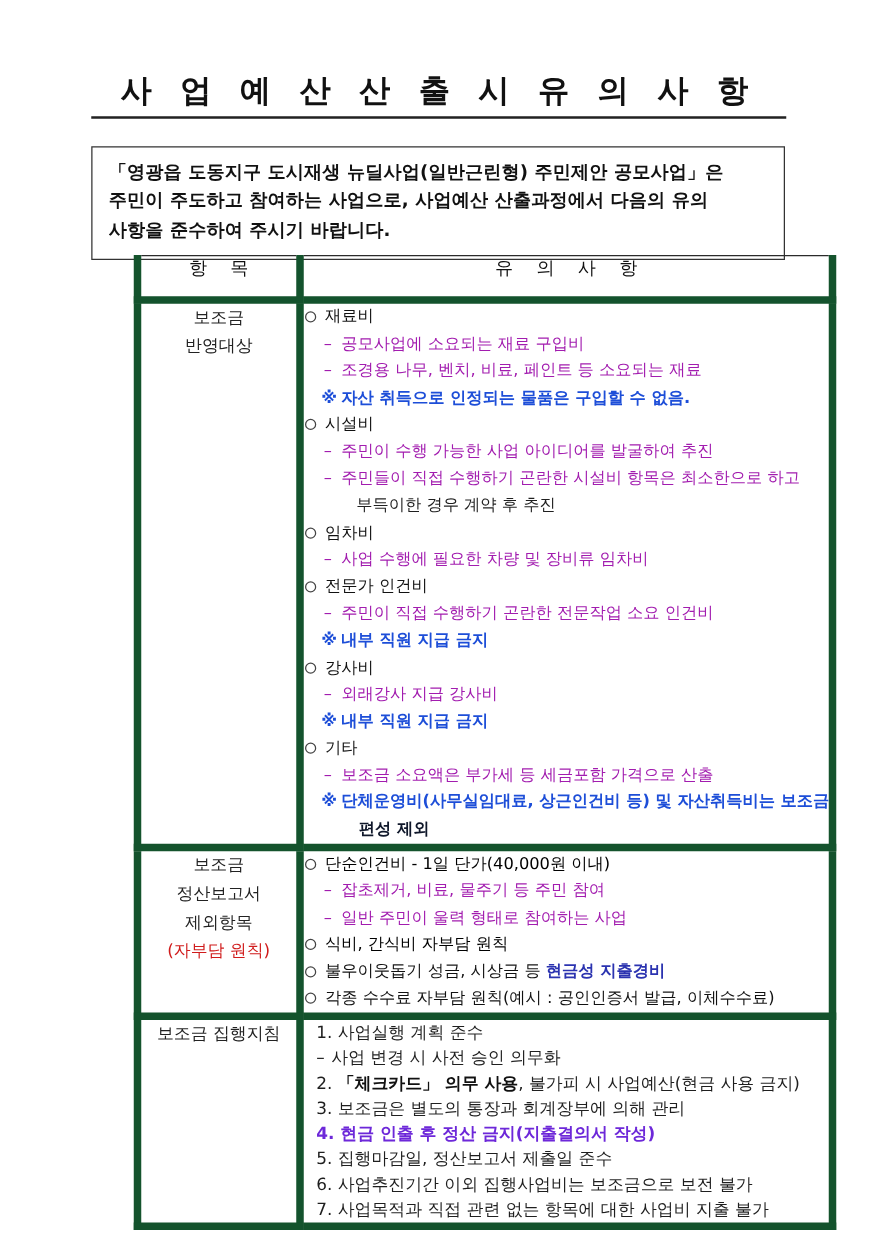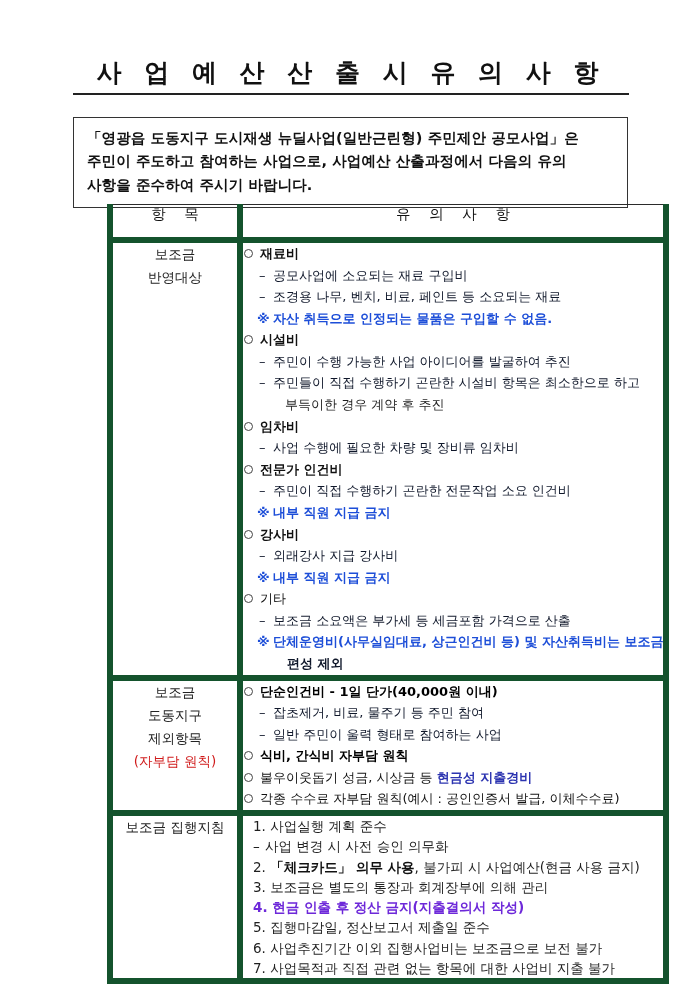--- a/index.html
+++ b/index.html
@@ -104,41 +104,41 @@
     padding: 5px 6px 7px 8px;
     font-size: 13px;
     line-height: 1.66;
     color: #1f1f1f;
   }
 
   
   .l-circle {
     position: relative;
     padding-left: 17px;
-    font-weight: bold;
+    font-weight: normal;
     color: #111;
     white-space: nowrap;
   }
   .l-circle.plain { font-weight: normal; }
   .l-circle::before {
     content: "";
     position: absolute;
     left: 1px;
     top: 6px;
     width: 9px;
     height: 9px;
     border: 1.3px solid #444;
     border-radius: 50%;
     box-sizing: border-box;
   }
   .l-dash {
     padding-left: 30px;
     position: relative;
     white-space: nowrap;
-    color: #0f172a;
+    color: #a21caf;
   }
   .l-dash::before {
     content: "–";
     position: absolute;
     left: 16px;
     top: 0;
   }
   .l-cont {
     padding-left: 42px;
     white-space: nowrap;
@@ -247,21 +247,21 @@
           <div class="l-circle plain">기타</div>
           <div class="l-dash">보조금 소요액은 부가세 등 세금포함 가격으로 산출</div>
           <div class="l-star">단체운영비(사무실임대료, 상근인건비 등) 및 자산취득비는 보조금</div>
           <div class="l-star-cont">편성 제외</div>
         </td>
       </tr>
 
       <tr>
         <td class="label-cell">
           <div>보조금</div>
-          <div>도동지구</div>
+          <div>정산보고서</div>
           <div>제외항목</div>
           <div class="red-note">(자부담 원칙)</div>
         </td>
         <td class="note-cell">
           <div class="l-circle blue-line">단순인건비 - 1일 단가(40,000원 이내)</div>
           <div class="l-dash">잡초제거, 비료, 물주기 등 주민 참여</div>
           <div class="l-dash">일반 주민이 울력 형태로 참여하는 사업</div>
 
           <div class="l-circle blue-line">식비, 간식비 자부담 원칙</div>
 

